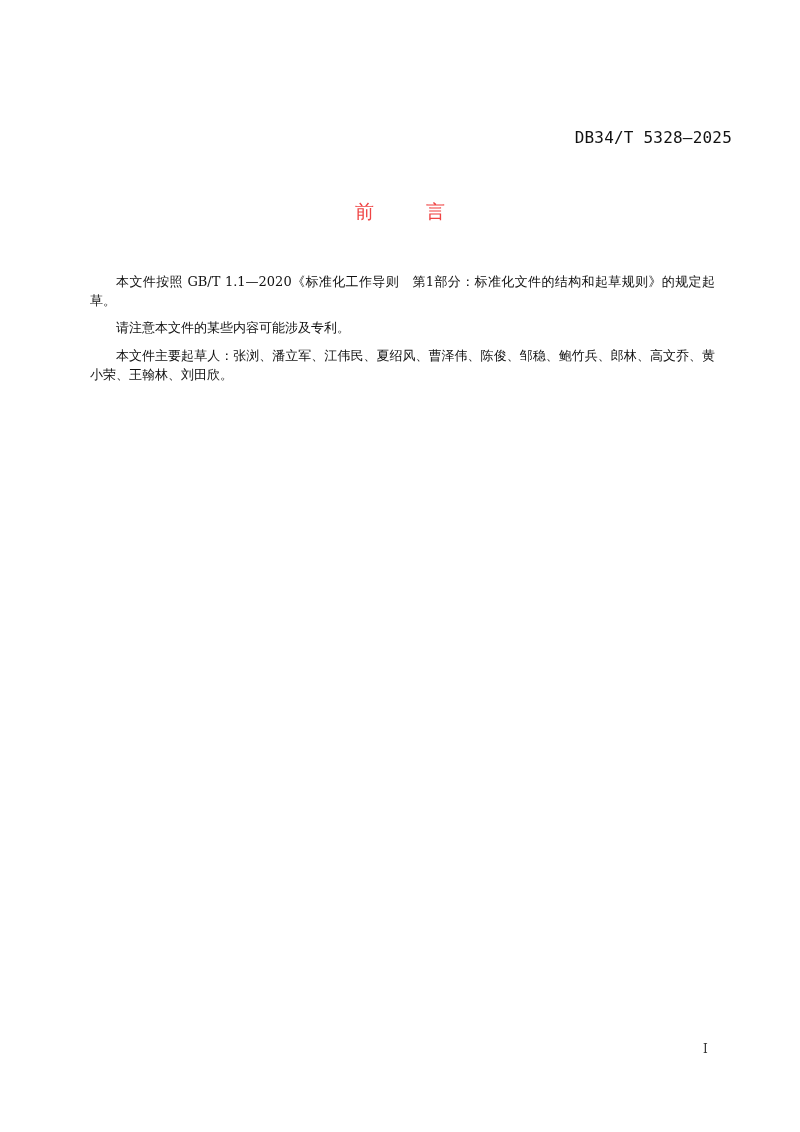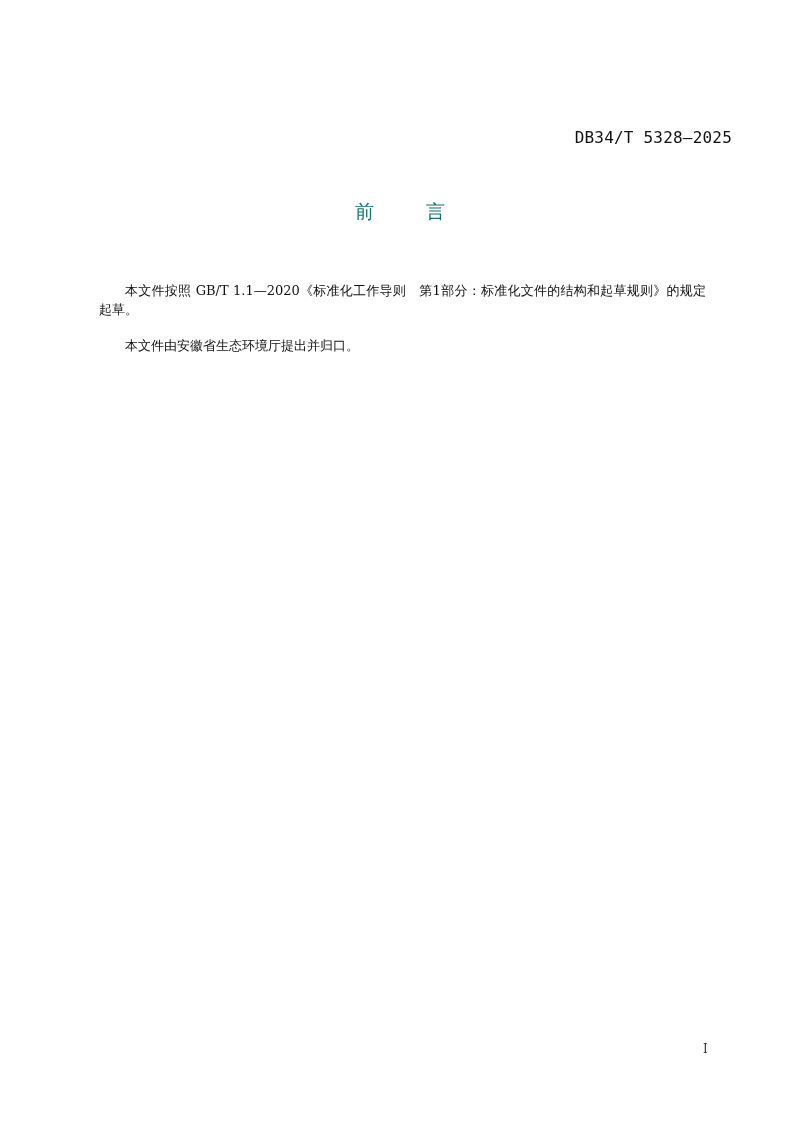--- a/index.html
+++ b/index.html
@@ -1,34 +1,35 @@
 <!DOCTYPE html>
 <html><head>
 <meta charset="utf-8">
 <style>
   html, body { margin: 0; padding: 0; background: #ffffff; }
   body { width: 800px; height: 1132px; position: relative; overflow: hidden;
          font-family: "DejaVu Serif", "Liberation Serif", serif; color: #111; }
   .std-no { position: absolute; top: 95px; right: 68px; font-family: "DejaVu Sans Mono", "Liberation Mono", monospace;
             font-size: 16px; letter-spacing: 0.2px; color: #111; margin-top: 33px; }
   .title { position: absolute; top: 199px; left: 0; width: 800px; text-align: center;
-           font-family: "DejaVu Sans", "Liberation Sans", sans-serif; font-size: 19px; color: #0f766e; }
+           font-family: "DejaVu Sans", "Liberation Sans", sans-serif; font-size: 19px; color: #ef4444; }
   .title span { display: inline-block; }
   .title .gap { width: 52px; }
   .body { position: absolute; top: 264px; left: 82px; width: 641px; font-size: 13px; line-height: 19.2px; }
-  .body p { margin: 17px; text-indent: 2em; text-align: justify; }
+  .body p { margin: 8px; text-indent: 2em; text-align: justify; }
   .page-num { position: absolute; top: 1042px; left: 703px; font-size: 12px; color: #333; }
 </style>
 </head>
 <body>
 
 <div class="std-no">DB34/T 5328—2025</div>
 
 <div class="title">
   <span>前</span><span class="gap"></span><span>言</span>
 </div>
 
 <div class="body">
   <p>本文件按照 GB/T 1.1—2020《标准化工作导则　第1部分：标准化文件的结构和起草规则》的规定起草。</p>
-  <p>本文件由安徽省生态环境厅提出并归口。</p>
+  <p>请注意本文件的某些内容可能涉及专利。</p>
+  <p>本文件主要起草人：张浏、潘立军、江伟民、夏绍风、曹泽伟、陈俊、邹稳、鲍竹兵、郎林、高文乔、黄小荣、王翰林、刘田欣。</p>
 </div>
 
 <div class="page-num">I</div>
 
 </body></html>

